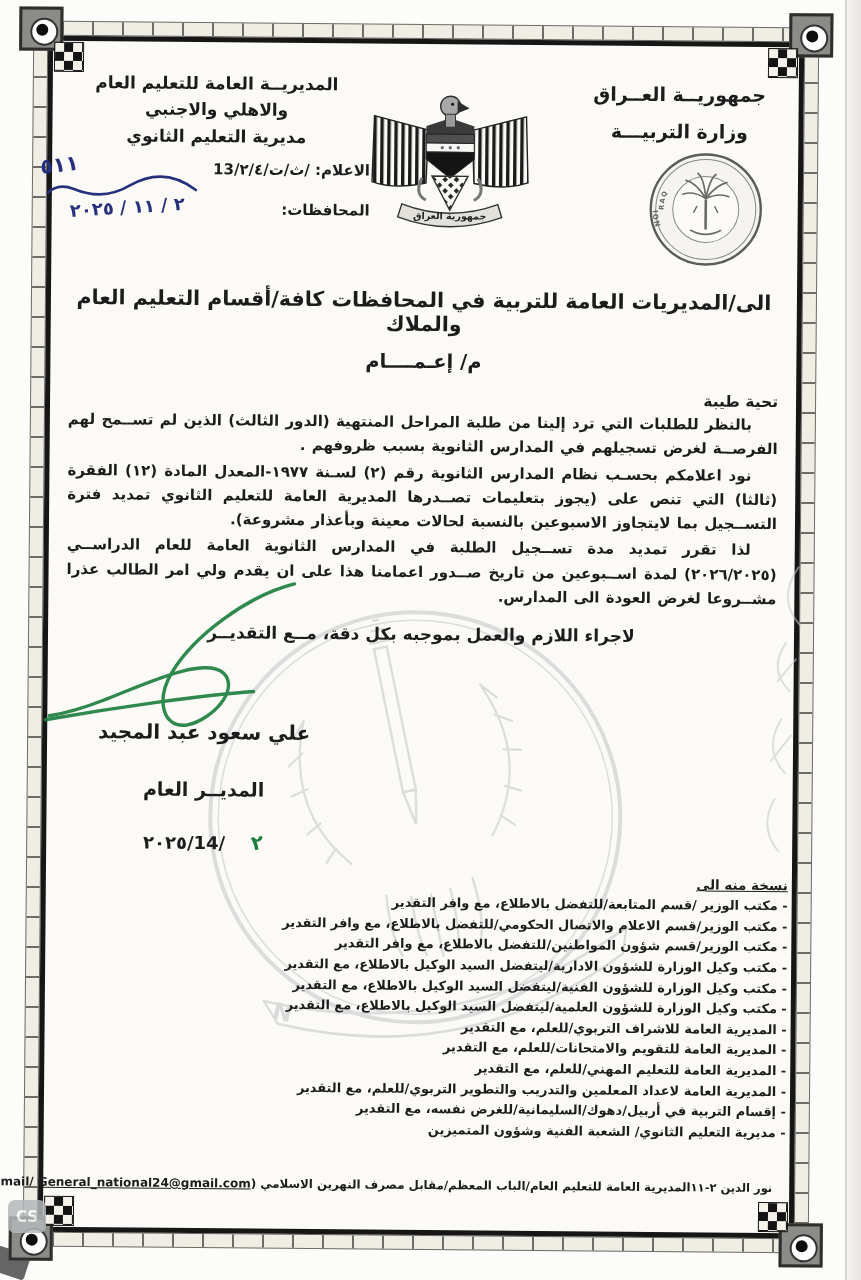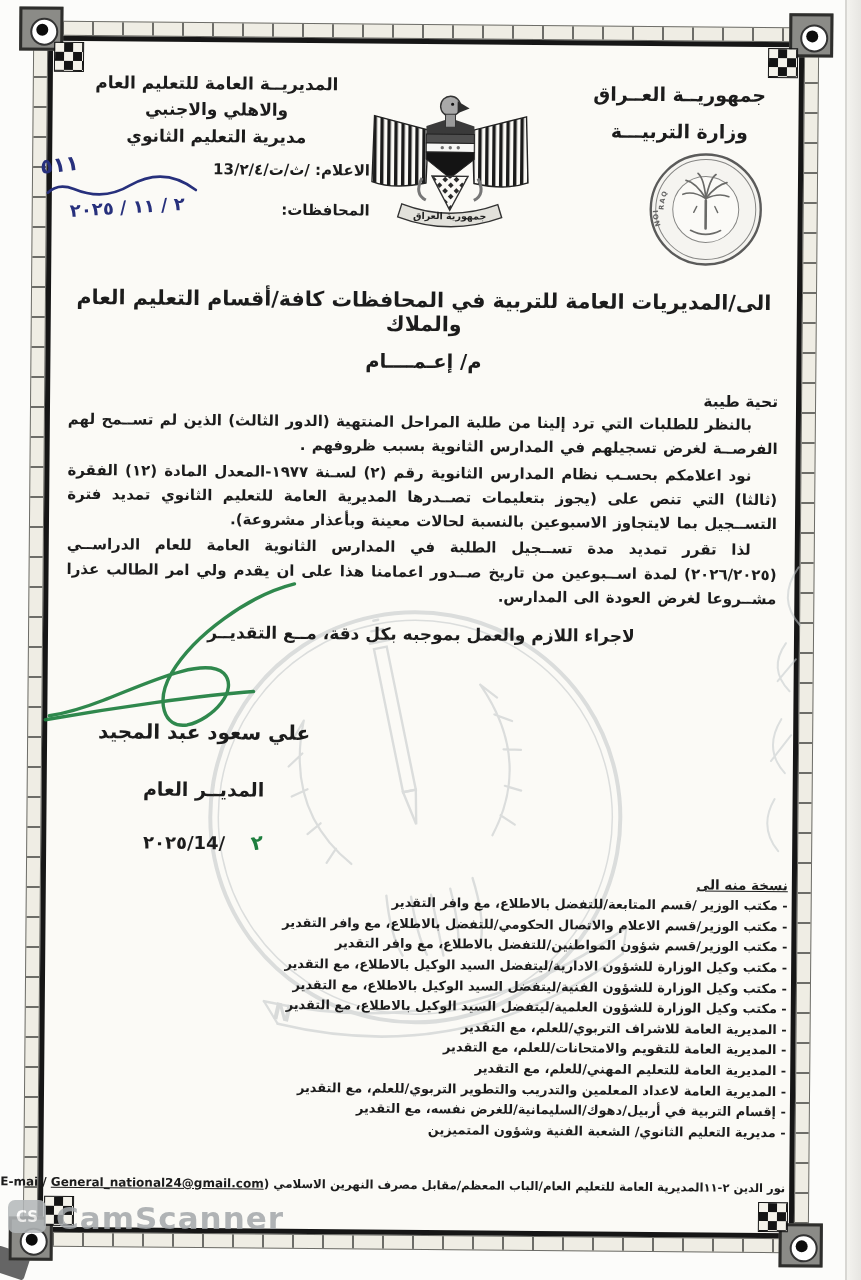--- a/index.html
+++ b/index.html
@@ -77,27 +77,27 @@
   .margin-scribble{position:absolute;right:-4px;top:530px;opacity:.55;z-index:0;}
 
   
   .copies{position:absolute;right:22px;top:848px;width:610px;direction:rtl;text-align:right;z-index:2;}
   .copies-title{font-size:13.5px;font-weight:800;text-decoration:underline;margin-bottom:3px;}
   .copy-item{font-size:12.9px;font-weight:700;line-height:1.6;}
 
   
   .footer{position:absolute;left:30px;right:22px;top:1152px;direction:rtl;
     display:flex;align-items:baseline;font-weight:800;z-index:2;}
-  .typist{font-size:11.5px;white-space:nowrap;margin-right:0;}
+  .typist{font-size:11.5px;white-space:nowrap;margin-right:13px;}
   .addr-wrap{margin:0 auto;font-size:11.8px;white-space:nowrap;}
   .email{direction:ltr;unicode-bidi:embed;font-size:12px;}
   .email .u{text-decoration:underline;}
 
   
-  .cam{position:absolute;left:8px;top:1200px;display:flex;align-items:flex-start;gap:10px;
+  .cam{position:absolute;left:8px;top:1200px;display:flex;align-items:flex-end;gap:16px;
     direction:ltr;z-index:10;opacity:.85;}
   .cs-box{width:38px;height:33px;background:#b4b8ba;border-radius:7px;display:flex;
     align-items:center;justify-content:center;color:#fdfdfd;font-weight:800;font-size:15px;}
   .cam-brand{font-size:31px;font-weight:800;color:#a3a7aa;letter-spacing:1px;}
   .cam-ar{font-size:25px;font-weight:700;color:#acb0b3;}
 </style>
 </head>
 <body>
 
 <div class="page-edge-band"></div>
@@ -299,14 +299,13 @@
       <span>المديرية العامة للتعليم العام/الباب المعظم/مقابل مصرف النهرين الاسلامي</span>
       <span class="email"><span>(E-mail/ </span><span class="u">General_national24@gmail.com</span><span>)</span></span>
     </span>
   </div>
 </div>
 
 <div class="cam">
   <div class="cs-box">
     <span>CS</span>
   </div>
-  <span class="cam-brand">CamScanner</span>
 </div>
 
 </body></html>

